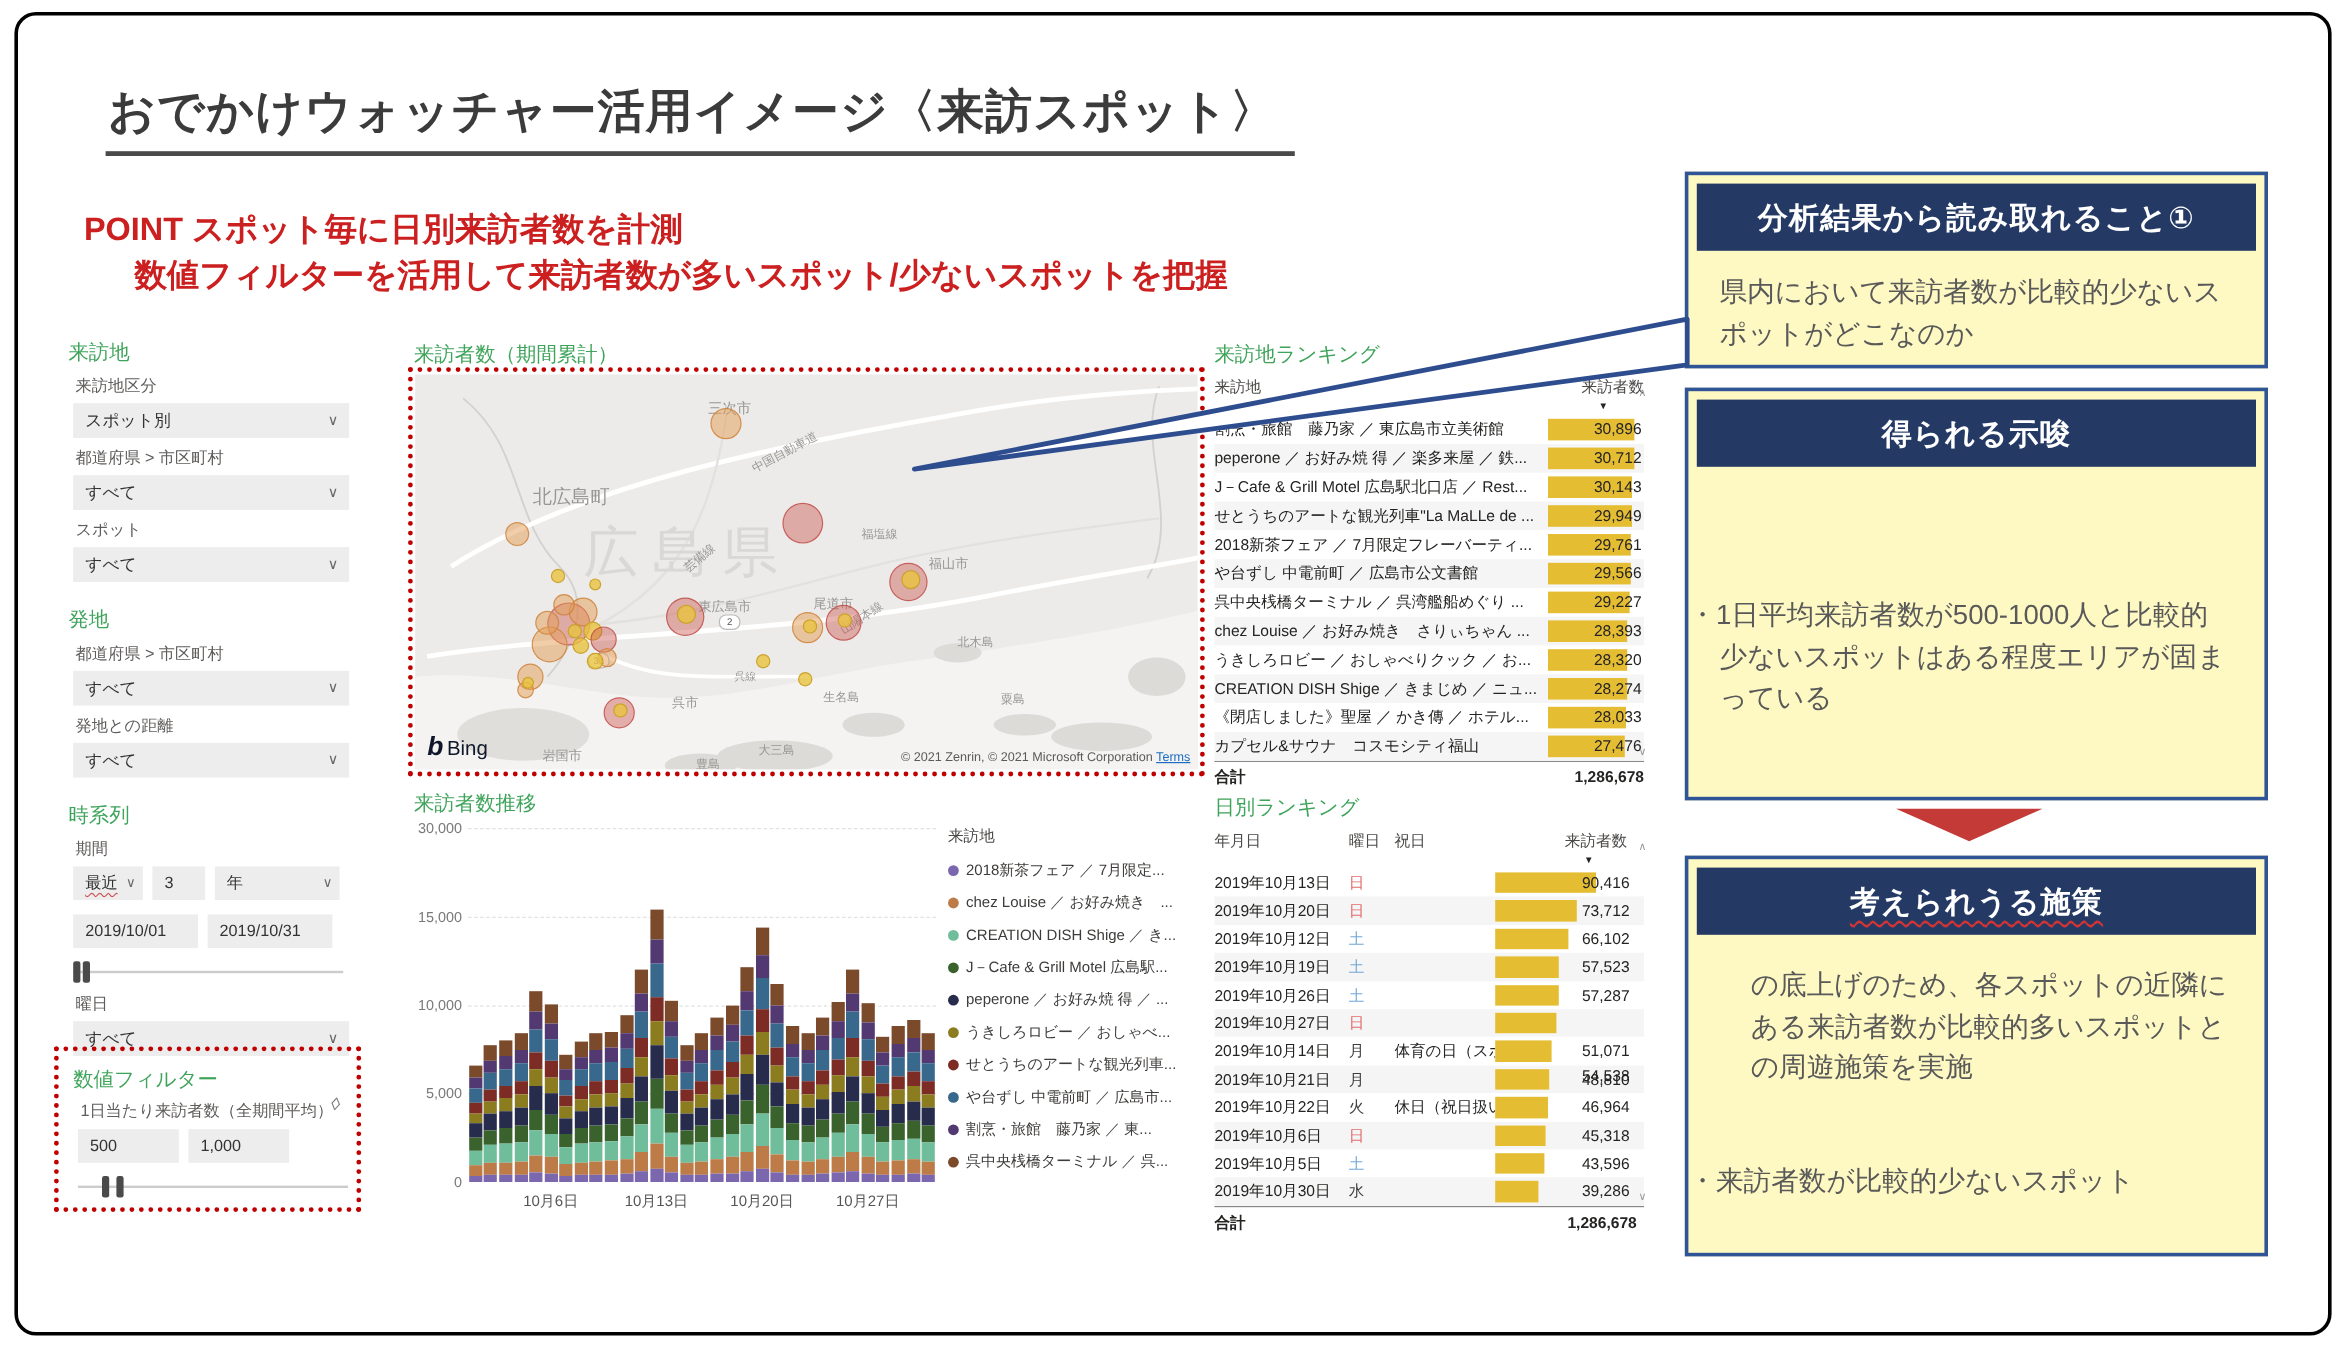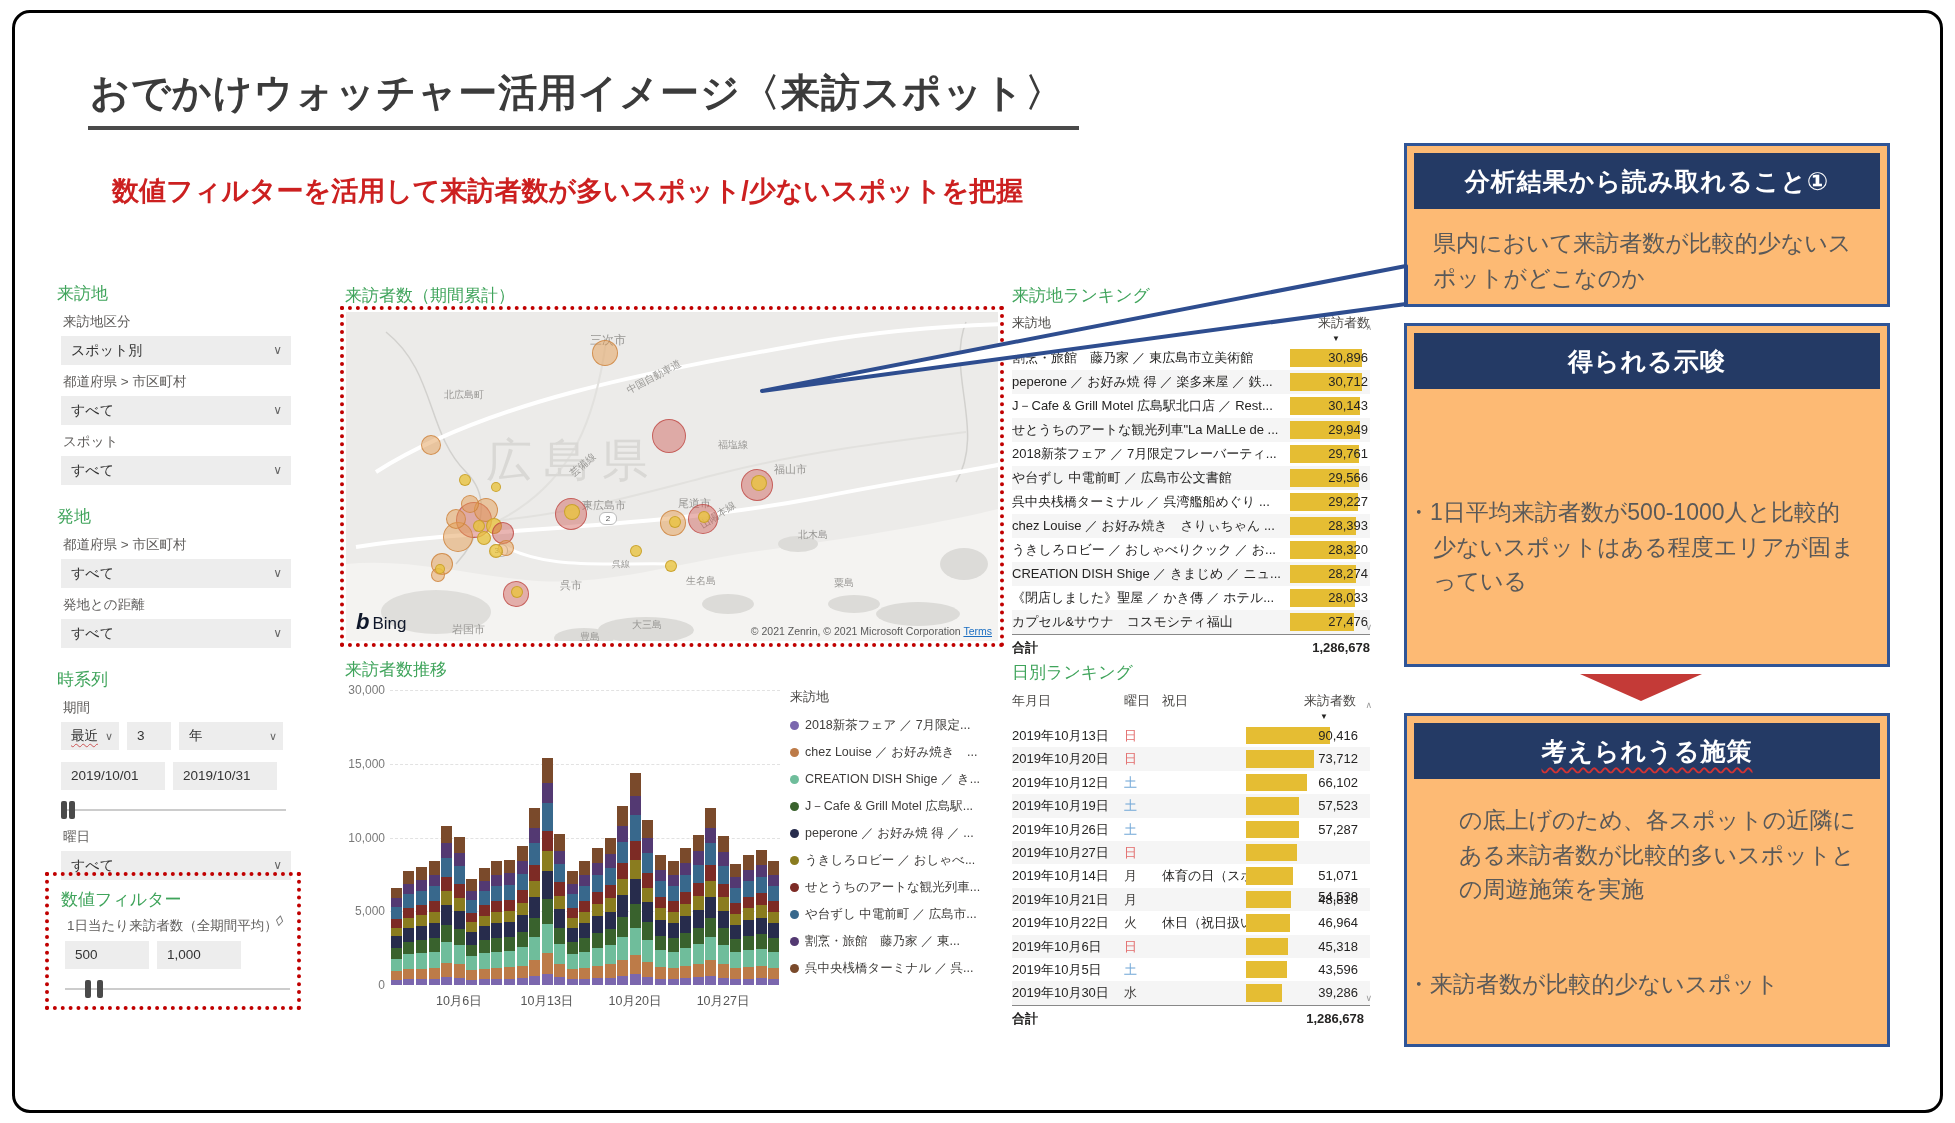--- a/index.html
+++ b/index.html
@@ -75,39 +75,40 @@
   .trow:nth-child(even) { background:#f5f5f5; }
   .tname { flex:1; overflow:hidden; white-space:nowrap; text-overflow:ellipsis; padding-right:4px; }
   .tval { position:relative; width:80px; flex:0 0 80px; }
   .tval .dbar { position:absolute; left:0; top:3px; bottom:3px; background:#e5bd33; }
   .tval .num { position:absolute; right:2px; top:0; }
   .tfoot { display:flex; font-weight:bold; border-top:1px solid #888; height:26px; line-height:26px; }
   .scrollhint { position:absolute; right:-2px; font-size:9px; color:#999; }
   .dow-sun { color:#e26b6b; } .dow-sat { color:#74a9d8; } .dow-wd { color:#3e3c3a; }
 
   
-  .panel { position:absolute; left:1404px; width:486px; background:#fdba74; border:3px solid #2f5597; }
+  .panel { position:absolute; left:1404px; width:486px; background:#fef9c3; border:3px solid #2f5597; }
   .panel-head { margin:7px; height:56px; background:#243a65; color:#fff; font-size:25px; font-weight:bold;
                 display:flex; align-items:center; justify-content:center; letter-spacing:1px; }
   .panel-body { padding:10px 26px; font-size:23px; color:#595959; line-height:1.5; }
   .squiggle-big { text-decoration:underline wavy #d23333 2px; text-underline-offset:7px; }
   #red-arrow { position:absolute; left:1580px; top:674px; width:0; height:0;
                border-left:61px solid transparent; border-right:61px solid transparent; border-top:27px solid #c43a37; }
   #blue-arrow { position:absolute; left:0; top:0; width:1955px; height:1123px; pointer-events:none; z-index:9; }
 
   .hanging { padding-left:26px; text-indent:-26px; }
 </style>
 </head>
 <body>
 
 <div id="canvas">
   <div class="frame"></div>
 
   <div id="title">おでかけウォッチャー活用イメージ〈来訪スポット〉</div>
   <div id="point">
+    <div>POINT スポット毎に日別来訪者数を計測</div>
     <div class="l2">数値フィルターを活用して来訪者数が多いスポット/少ないスポットを把握</div>
   </div>
 
   <div id="sidebar">
     <div class="sec-title">来訪地</div>
     <div class="sb-label">来訪地区分</div>
     <div class="dd">
       <span>スポット別</span>
       <span class="chev">∨</span>
     </div>
@@ -195,21 +196,21 @@
         <path d="M620,10 C600,60 640,120 610,170" fill="none" stroke="#d2d1ce" stroke-width="1.5"></path>
         <path d="M30,160 C140,90 300,60 470,30 C540,18 600,14 656,12" fill="none" stroke="#fff" stroke-width="4"></path>
         <path d="M10,235 C140,215 300,218 470,186 C560,168 620,160 656,152" fill="none" stroke="#fff" stroke-width="4"></path>
         <path d="M130,210 C220,205 300,180 380,160 C460,140 540,130 620,120" fill="none" stroke="#e2e1de" stroke-width="2"></path>
         <path d="M260,30 C250,100 230,170 150,210" fill="none" stroke="#e2e1de" stroke-width="2"></path>
         <path d="M150,230 C200,260 260,250 330,252" fill="none" stroke="#fff" stroke-width="3"></path>
       </svg>
       <div class="map-water">広島県</div>
       <div id="map-labels">
           <div class="map-label" style="left: 244px; top: 20px; font-size: 12px;">三次市</div>
-          <div class="map-label" style="left: 98px; top: 76px; font-size: 10px;">北広島町</div>
+          <div class="map-label" style="left: 98px; top: 92px; font-size: 16px;">北広島町</div>
           <div class="map-label" style="left: 278px; top: 58px; font-size: 10px; transform: rotate(-28deg);">中国自動車道</div>
           <div class="map-label" style="left: 222px; top: 146px; font-size: 10px; transform: rotate(-40deg);">芸備線</div>
           <div class="map-label" style="left: 372px; top: 126px; font-size: 10px;">福塩線</div>
           <div class="map-label" style="left: 236px; top: 186px; font-size: 11px;">東広島市</div>
           <div class="map-label" style="left: 332px; top: 184px; font-size: 11px;">尾道市</div>
           <div class="map-label" style="left: 352px; top: 196px; font-size: 10px; transform: rotate(-33deg);">山陽本線</div>
           <div class="map-label" style="left: 428px; top: 150px; font-size: 11px;">福山市</div>
           <div class="map-label" style="left: 266px; top: 246px; font-size: 9px;">呉線</div>
           <div class="map-label" style="left: 214px; top: 266px; font-size: 11px;">呉市</div>
           <div class="map-label" style="left: 106px; top: 310px; font-size: 11px;">岩国市</div>

